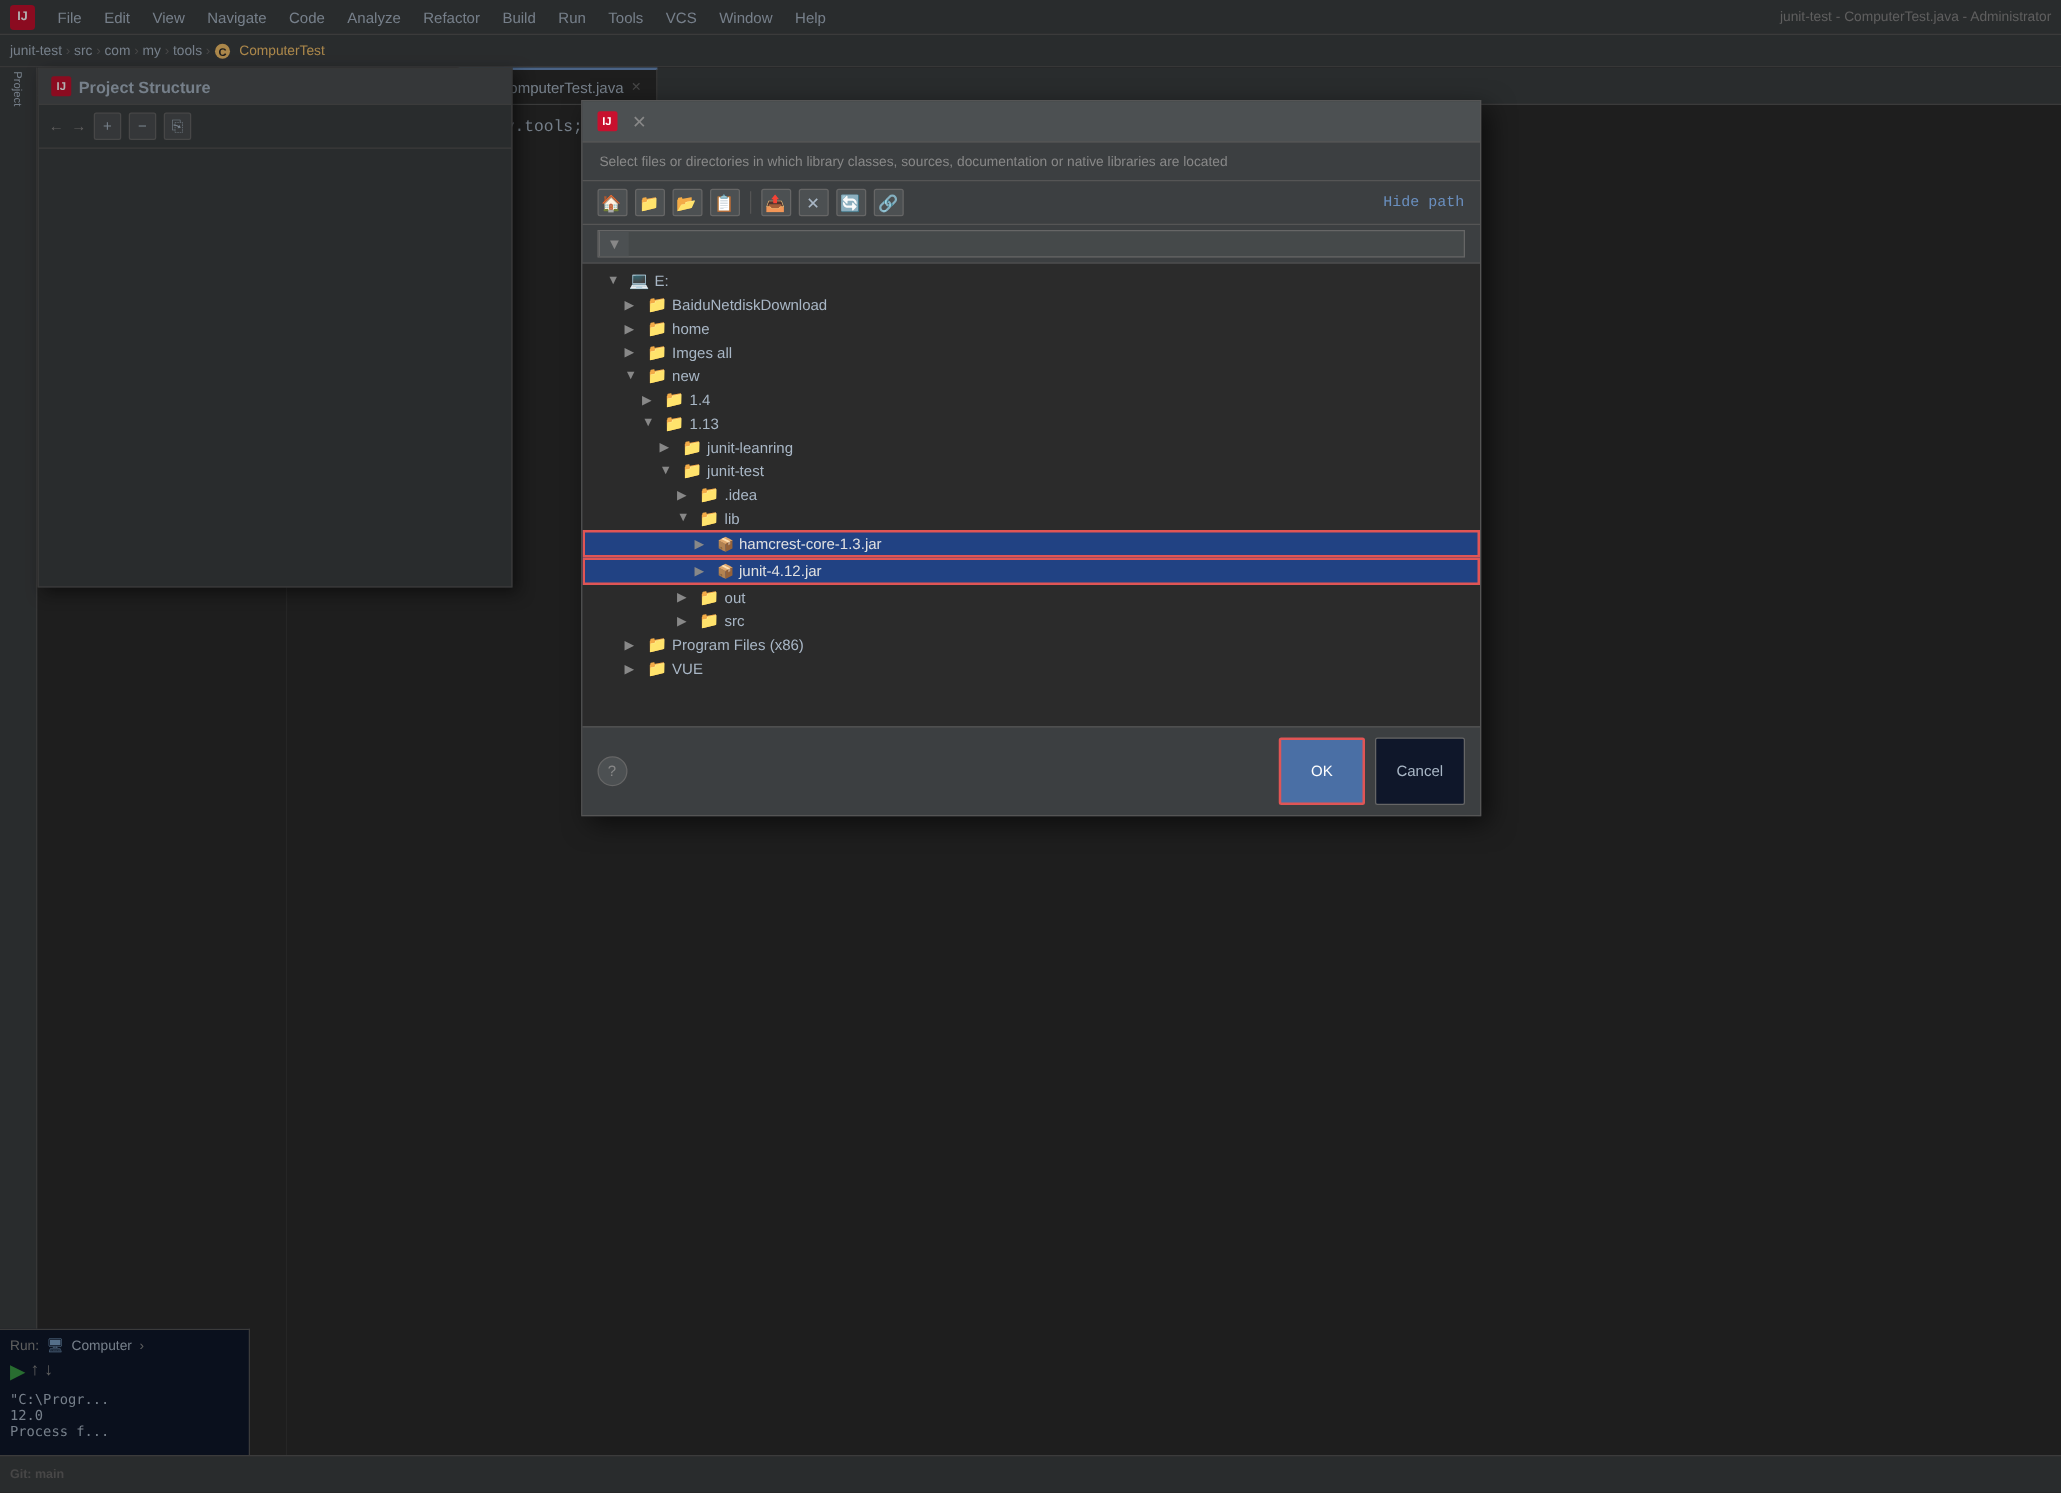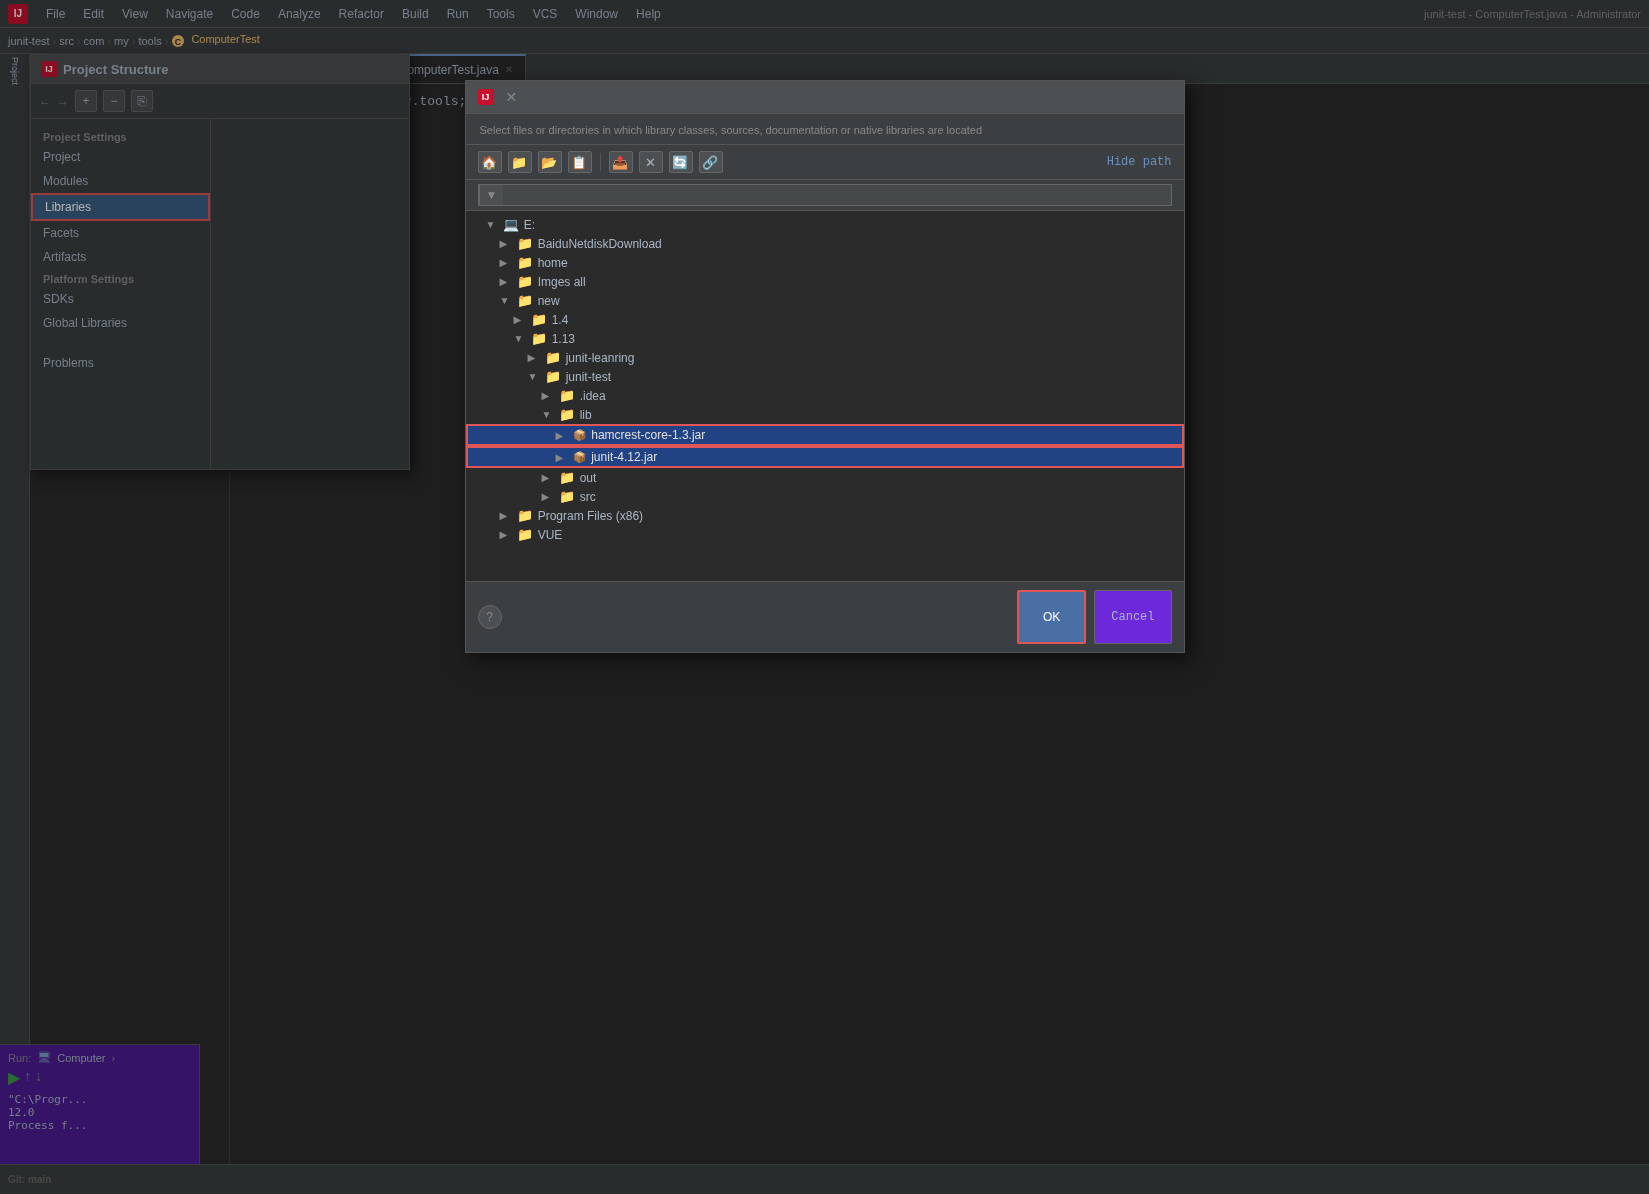--- a/index.html
+++ b/index.html
@@ -417,28 +417,27 @@
     .btn-ok {
       background: #4a6fa5;
       border: 2px solid #e05555;
       color: white;
       padding: 18px 24px;
       cursor: pointer;
       font-size: 12px;
       border-radius: 2px;
     }
     .btn-cancel {
-      background: #6d28d9;
+      background: #0f172a;
       border: 1px solid #666;
       color: #a9b7c6;
       padding: 5px 16px;
       cursor: pointer;
       font-size: 12px;
       border-radius: 2px;
-      font-family: Liberation Mono, monospace;
     }
 
     
     .bottom-bar {
       height: 30px;
       background: #3c3f41;
       border-top: 1px solid #555;
       display: flex;
       align-items: center;
       padding: 0 8px;
@@ -446,22 +445,22 @@
       position: absolute;
       bottom: 0;
       left: 0;
       right: 0;
     }
     .run-panel {
       position: absolute;
       bottom: 30px;
       left: 0;
       width: 200px;
-      height: 120px;
-      background: #4c1d95;
+      height: 101px;
+      background: #0f172a;
       border-top: 1px solid #555;
       border-right: 1px solid #555;
       padding: 6px 8px;
       font-size: 11px;
     }
     .run-panel-header {
       display: flex;
       align-items: center;
       gap: 6px;
       margin-bottom: 4px;
@@ -664,33 +663,20 @@
     <span class="ps-title">Project Structure</span>
   </div>
   <div class="ps-nav-top">
     <span class="ps-nav-arrow">←</span>
     <span class="ps-nav-arrow">→</span>
     <span class="ps-btn">+</span>
     <span class="ps-btn">−</span>
     <span class="ps-btn">⎘</span>
   </div>
   <div class="ps-body">
-    <div class="ps-sidebar">
-      <div class="ps-section-label">Project Settings</div>
-      <div class="ps-menu-item">Project</div>
-      <div class="ps-menu-item">Modules</div>
-      <div class="ps-menu-item red-border" style="background:#3d6185;color:white;border:2px solid #e05555;">Libraries</div>
-      <div class="ps-menu-item">Facets</div>
-      <div class="ps-menu-item">Artifacts</div>
-      <div class="ps-section-label">Platform Settings</div>
-      <div class="ps-menu-item">SDKs</div>
-      <div class="ps-menu-item">Global Libraries</div>
-      <div style="height:16px;"></div>
-      <div class="ps-menu-item">Problems</div>
-    </div>
     <div class="ps-content">
     </div>
   </div>
 </div>
 
 <div class="dialog-overlay">
   <div class="dialog">
     <div class="dialog-header">
       <div class="dialog-logo">IJ</div>
       <span class="dialog-close">✕</span>

